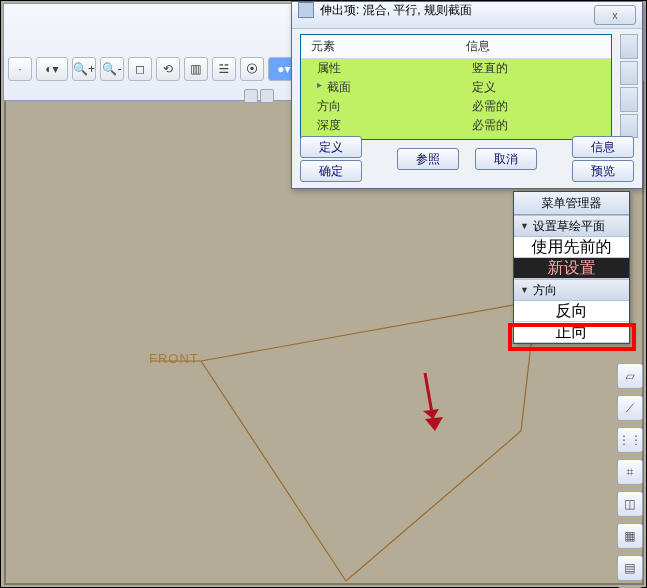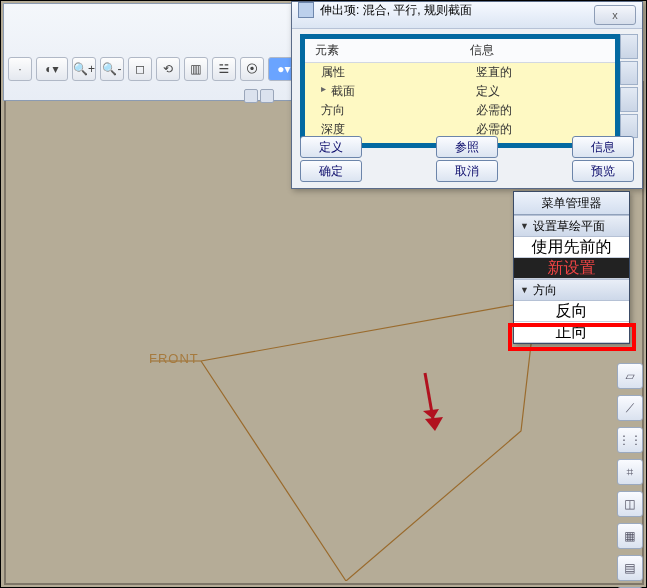--- a/index.html
+++ b/index.html
@@ -98,22 +98,22 @@
     background:linear-gradient(#f4f6fb,#d6deeb);
     border:1px solid #8d9db6;
     border-radius:3px;
     display:flex;align-items:center;justify-content:center;
     font-size:11px;color:#5b5b5b;
   }
   .dialog-body {
     position:absolute;
     left:8px; top:32px;
     width:310px; height:104px;
-    background:#fef9c3;
-    border:5px solid #0369a1;
+    background:#bef264;
+    border:1px solid #0369a1;
   }
   .dialog-body table {
     width:100%; border-collapse:collapse;
     font-size:12px;
   }
   .dialog-body th {
     text-align:left;
     padding:3px 10px;
     color:#333;
     font-weight:normal;
@@ -195,21 +195,21 @@
   }
   .mp-item {
     height:20px;
     display:flex; align-items:center; justify-content:center;
     font-size:16px;
     border-bottom:1px solid #c7cfdd;
     background:#fff;
   }
   .mp-item.dark {
     background:#222;
-    color:#ef4444;
+    color:#fca5a5;
   }
   .highlight-box {
     position:absolute;
     right:10px; top:322px;
     width:128px; height:28px;
     border:4px solid #ff0000;
     box-sizing:border-box;
     pointer-events:none;
   }
 
@@ -334,21 +334,21 @@
     <div class="dialog-buttons">
       <div style="display:flex;flex-direction:column;gap:2px;">
         <div class="dbtn">
             <span>定义</span>
           </div>
         <div class="dbtn">
             <span>确定</span>
           </div>
       </div>
       <div style="flex:1"></div>
-      <div style="display:flex;flex-direction:column;gap:2px;">
+      <div style="display:flex;gap:16px;">
         <div class="dbtn">
             <span>参照</span>
           </div>
         <div class="dbtn">
             <span>取消</span>
           </div>
       </div>
       <div style="flex:1"></div>
       <div style="display:flex;flex-direction:column;gap:2px;">
         <div class="dbtn">

